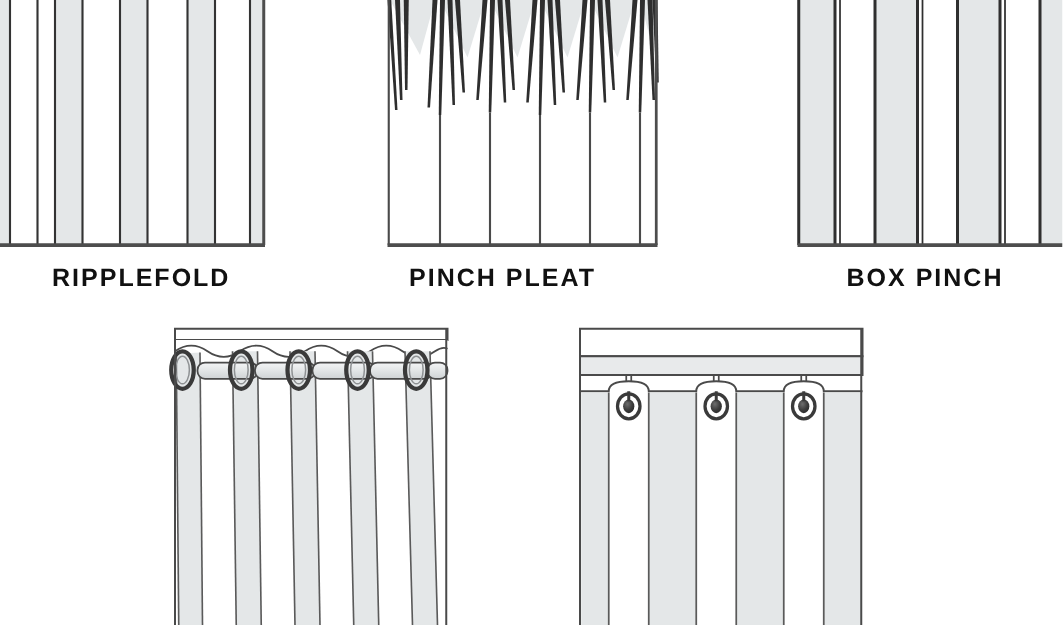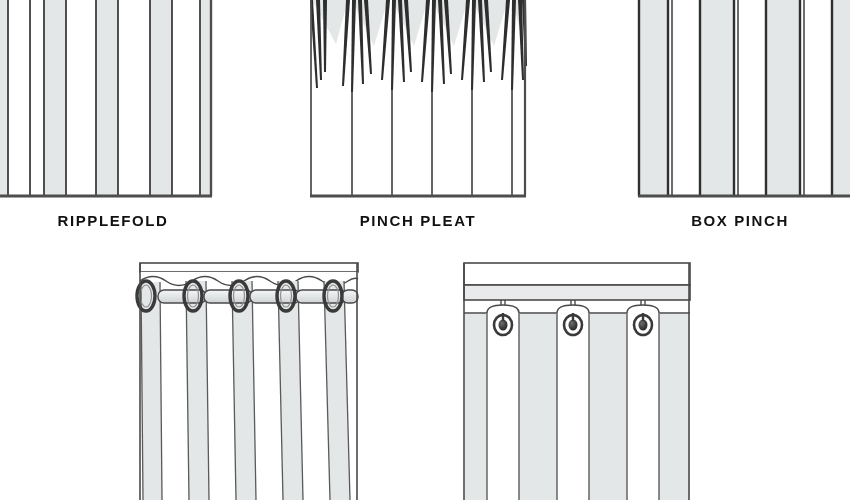--- a/index.html
+++ b/index.html
@@ -31,30 +31,30 @@
   .caption-layer {
     position: absolute;
     left: 0; top: 0;
     width: 850px;
     height: 500px;
     pointer-events: none;
   }
   .caption {
     position: absolute;
     font-family: "Liberation Sans", "DejaVu Sans", sans-serif;
-    font-size: 15px;
+    font-size: 20px;
     font-weight: 700;
     letter-spacing: 1.6px;
     color: #111111;
     white-space: nowrap;
     text-align: center;
     pointer-events: auto;
   }
   #cap-ripplefold { left: 0px;   top: 212px; width: 226px; }
-  #cap-pinchpleat { left: 300px; top: 212px; width: 236px; }
+  #cap-pinchpleat { left: 284px; top: 212px; width: 236px; }
   #cap-boxpleat   { left: 630px; top: 212px; width: 220px; }
 </style>
 </head>
 <body>
 
 <div id="sheet">
 <svg viewBox="0 0 850 500" xmlns="http://www.w3.org/2000/svg">
   <defs>
     <linearGradient id="foldShade" x1="0" y1="0" x2="1" y2="0">
       <stop offset="0%" stop-color="#dcdfe1"></stop>

